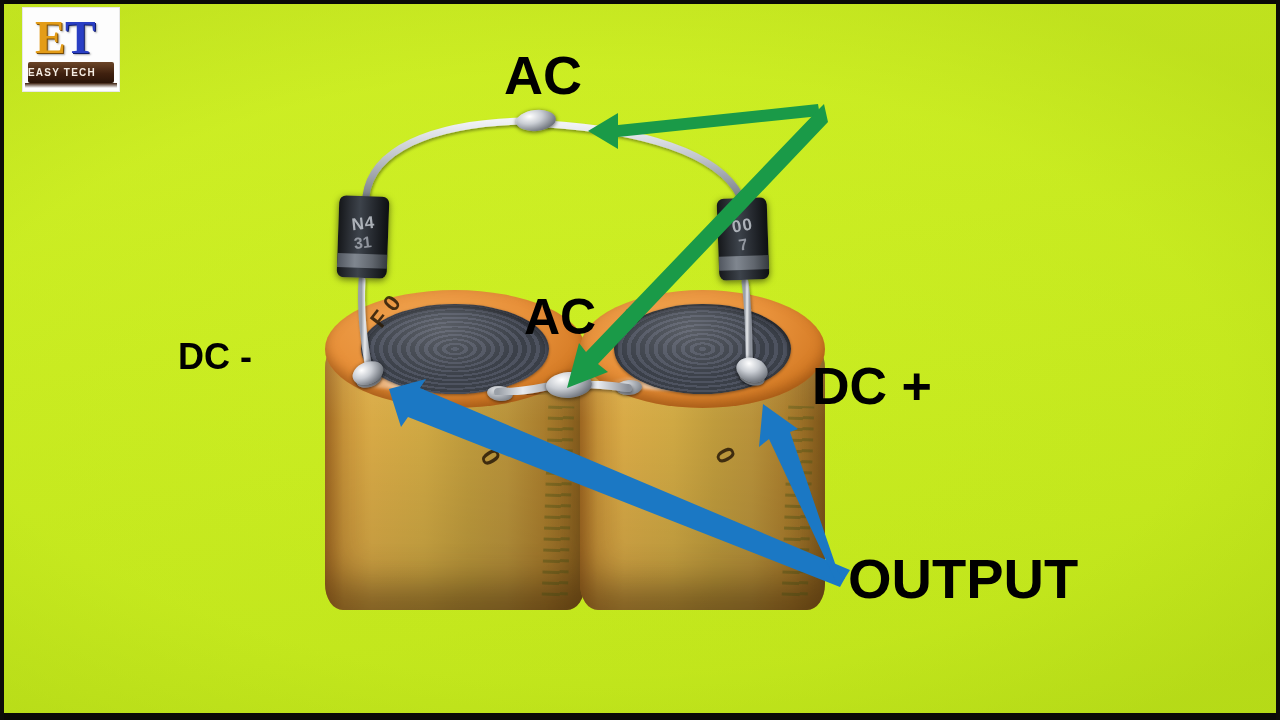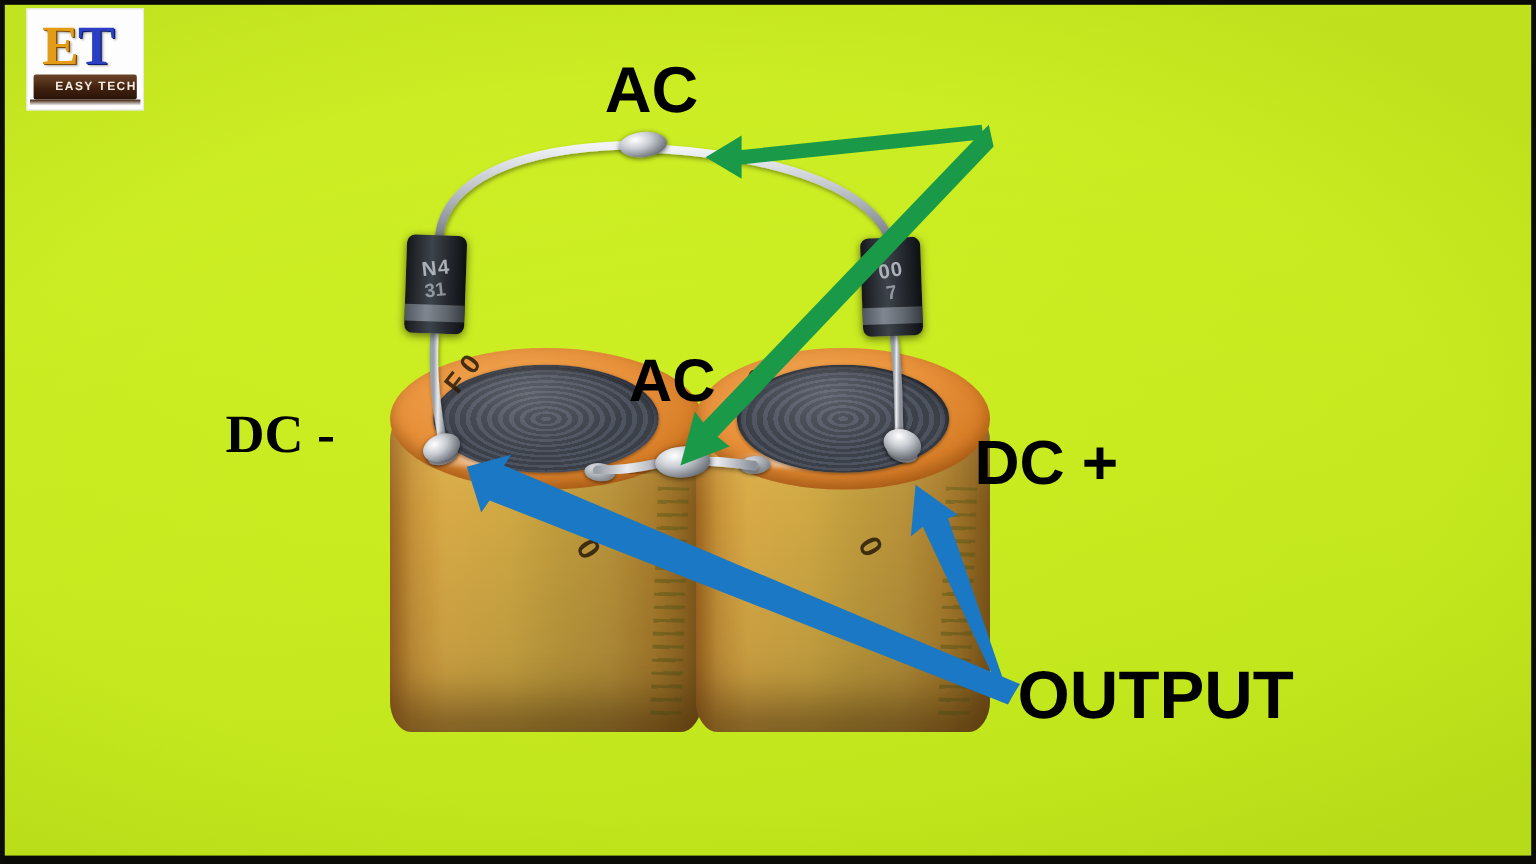--- a/index.html
+++ b/index.html
@@ -78,21 +78,21 @@
     text-shadow: 1px 1px 0 #101d6b, 2px 2px 2px rgba(0,0,0,0.35);
   }
   .logo-banner {
     margin-top: 2px;
     width: 86px;
     height: 21px;
     background: linear-gradient(180deg, #6b4528 0%, #40210f 55%, #2a1408 100%);
     border-radius: 2px;
     display: flex;
     align-items: center;
-    justify-content: flex-end;
+    justify-content: flex-start;
   }
   .logo-banner span {
     color: #f4ece2;
     font-size: 10px;
     font-weight: bold;
     letter-spacing: 1.2px;
     font-family: "Liberation Sans", sans-serif;
   }
   .logo-shadow {
     width: 92px;
@@ -363,21 +363,21 @@
 
       <path d="M 845 578 L 838 572 L 790 432 L 798 429 L 763 404 L 759 447 L 769 439 L 838 586 Z"></path>
     </g>
   </svg>
 
   <div class="label" style="left:504px; top:44px; font-size:54px;">AC</div>
 
 
   <div class="label" style="left:524px; top:288px; font-size:50px;">AC</div>
 
-  <div class="label" style="left:188px; top:336px; font-size:45px;font-family:Liberation Serif, serif;">DC -</div>
+  <div class="label" style="left:178px; top:336px; font-size:36px;">DC -</div>
 
   <div class="label" style="left:812px; top:356px; font-size:52px;">DC +</div>
 
   <div class="label" style="left:848px; top:546px; font-size:56px;">OUTPUT</div>
 
   <div class="logo">
     <div class="logo-letters">
       <span class="logo-e">E</span>
       <span class="logo-t">T</span>
     </div>

